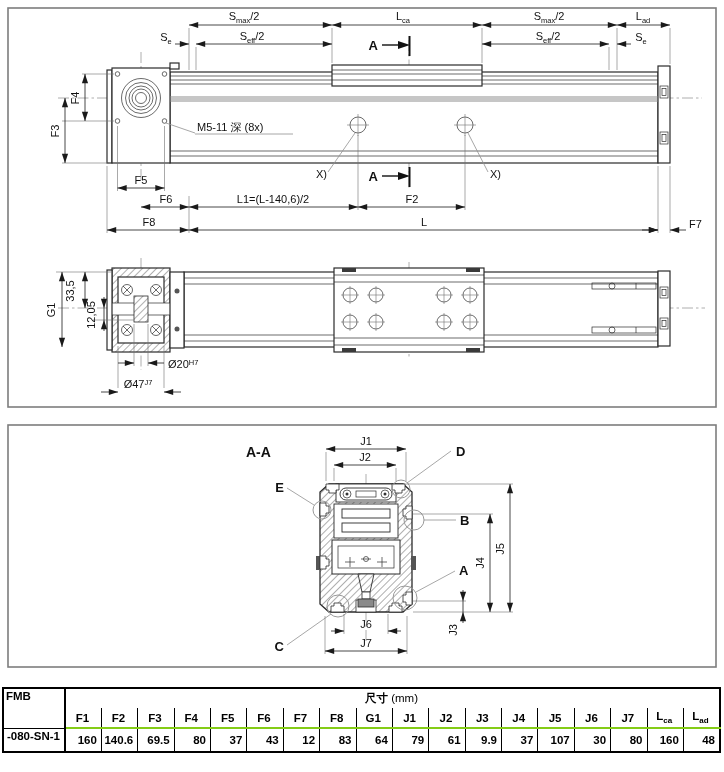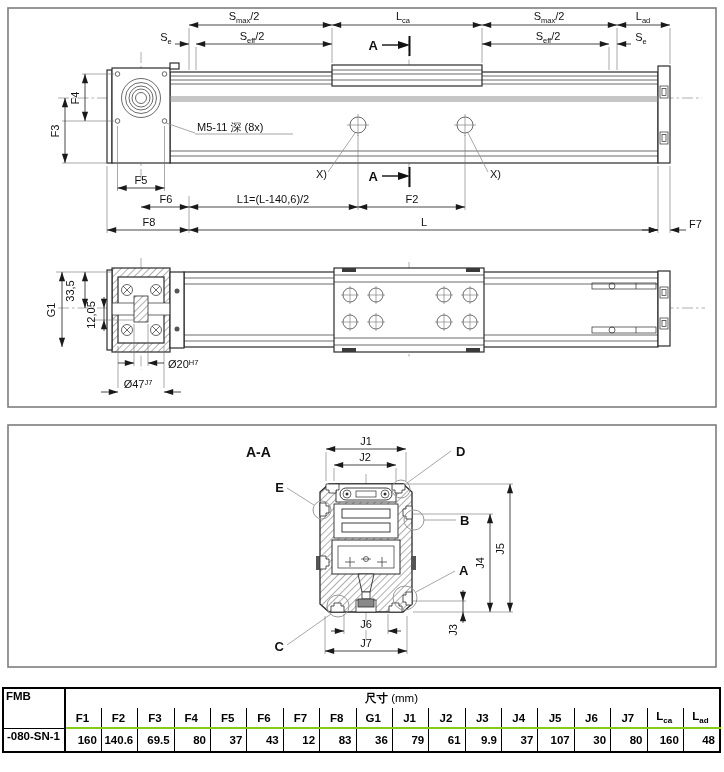--- a/index.html
+++ b/index.html
@@ -436,21 +436,21 @@
   <tr class="vals">
     <td class="c1">-080-SN-1</td>
     <td>160</td>
     <td>140.6</td>
     <td>69.5</td>
     <td>80</td>
     <td>37</td>
     <td>43</td>
     <td>12</td>
     <td>83</td>
-    <td>36</td>
+    <td>64</td>
     <td>79</td>
     <td>61</td>
     <td>9.9</td>
     <td>37</td>
     <td>107</td>
     <td>30</td>
     <td>80</td>
     <td>160</td>
     <td>48</td>
   </tr>

